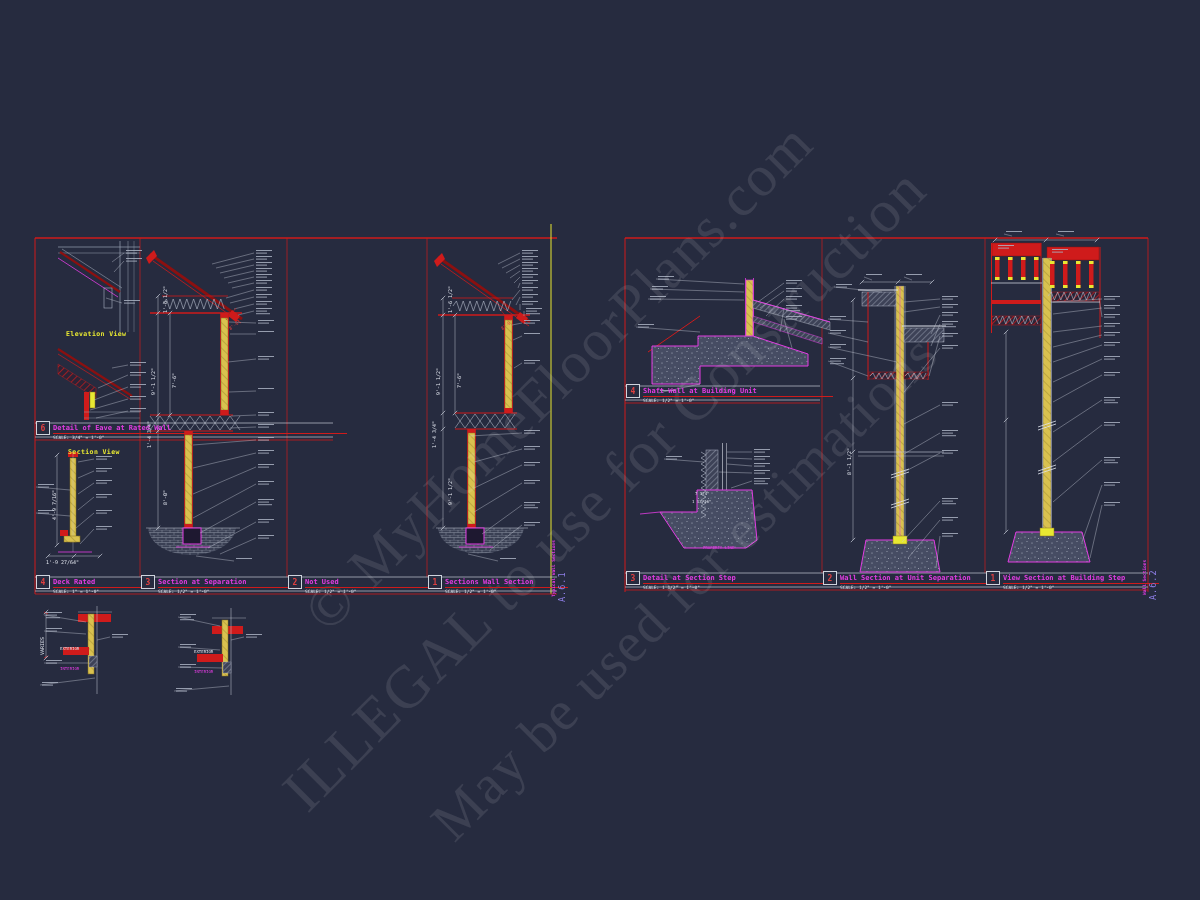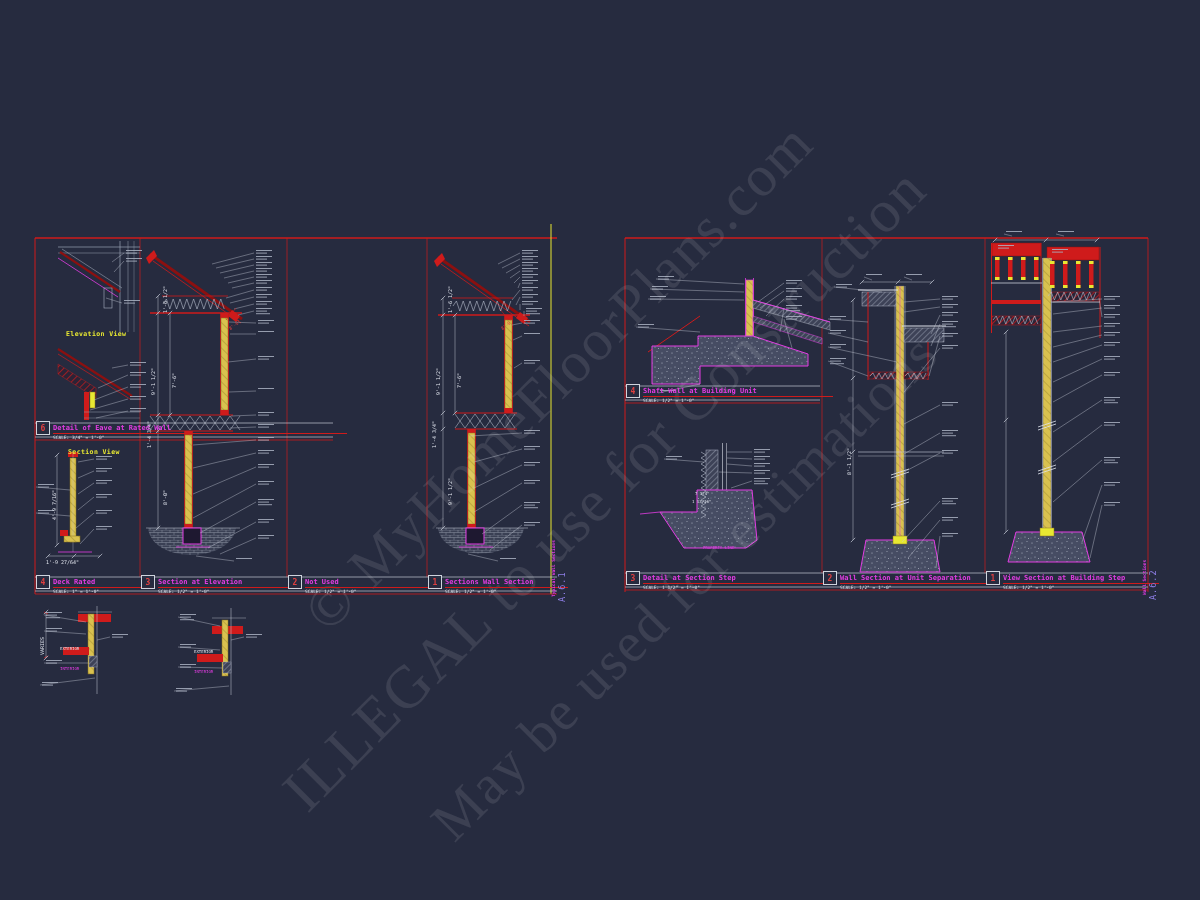--- a/index.html
+++ b/index.html
@@ -732,21 +732,21 @@
   <div class="ttl">Detail of Eave at Rated Wall</div>
   <div class="tsc">SCALE: 3/4" = 1'-0"</div>
 </div>
 <div class="tblock" style="left:36px;top:578px;width:100px;">
   <span class="tnum">4</span>
   <div class="ttl">Deck Rated</div>
   <div class="tsc">SCALE: 1" = 1'-0"</div>
 </div>
 <div class="tblock" style="left:141px;top:578px;width:140px;">
   <span class="tnum">3</span>
-  <div class="ttl">Section at Elevation</div>
+  <div class="ttl">Section at Separation</div>
   <div class="tsc">SCALE: 1/2" = 1'-0"</div>
 </div>
 <div class="tblock" style="left:288px;top:578px;width:133px;">
   <span class="tnum">2</span>
   <div class="ttl">Not Used</div>
   <div class="tsc">SCALE: 1/2" = 1'-0"</div>
 </div>
 <div class="tblock" style="left:428px;top:578px;width:123px;">
   <span class="tnum">1</span>
   <div class="ttl">Sections Wall Section</div>

